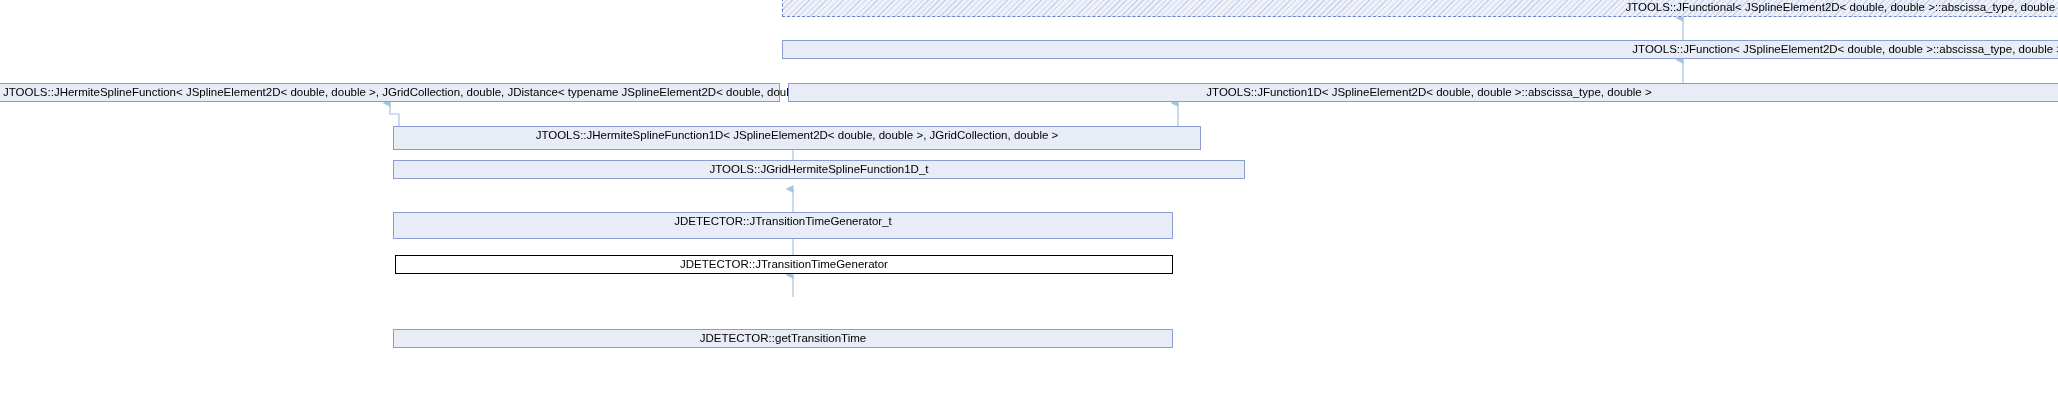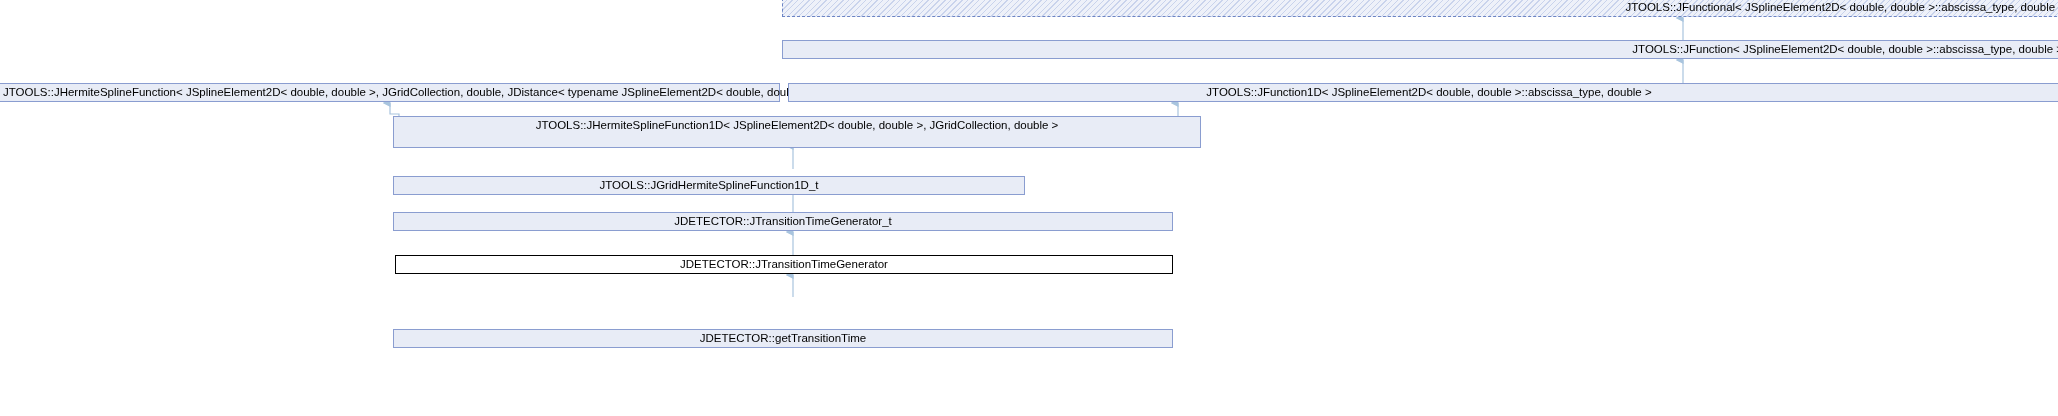--- a/index.html
+++ b/index.html
@@ -96,27 +96,27 @@
       </div>
       <div class="node align-right" style="left: 782px; top: 40px; width: 1288px; height: 19px;">
         <span class="lbl">JTOOLS::JFunction&lt; JSplineElement2D&lt; double, double &gt;::abscissa_type, double &gt;</span>
       </div>
       <div class="node align-right" style="left: -4px; top: 83px; width: 784px; height: 19px;">
         <span class="lbl">JTOOLS::JHermiteSplineFunction&lt; JSplineElement2D&lt; double, double &gt;, JGridCollection, double, JDistance&lt; typename JSplineElement2D&lt; double, double &gt;::abscissa_type &gt; &gt;</span>
       </div>
       <div class="node align-center" style="left: 788px; top: 83px; width: 1282px; height: 19px;">
         <span class="lbl">JTOOLS::JFunction1D&lt; JSplineElement2D&lt; double, double &gt;::abscissa_type, double &gt;</span>
       </div>
-      <div class="node align-center" style="left: 393px; top: 116px; width: 808px; height: 32px;">
+      <div class="node align-center" style="left: 393px; top: 126px; width: 808px; height: 24px;">
         <span class="lbl">JTOOLS::JHermiteSplineFunction1D&lt; JSplineElement2D&lt; double, double &gt;, JGridCollection, double &gt;</span>
       </div>
-      <div class="node align-center" style="left: 393px; top: 176px; width: 632px; height: 19px;">
+      <div class="node align-center" style="left: 393px; top: 160px; width: 852px; height: 19px;">
         <span class="lbl">JTOOLS::JGridHermiteSplineFunction1D_t</span>
       </div>
-      <div class="node align-center" style="left: 393px; top: 212px; width: 780px; height: 19px;">
+      <div class="node align-center" style="left: 393px; top: 212px; width: 780px; height: 27px;">
         <span class="lbl">JDETECTOR::JTransitionTimeGenerator_t</span>
       </div>
       <div class="node focal align-center" style="left: 395px; top: 255px; width: 778px; height: 19px;">
         <span class="lbl">JDETECTOR::JTransitionTimeGenerator</span>
       </div>
       <div class="node align-center" style="left: 393px; top: 297px; width: 780px; height: 19px; margin-top: 32px;">
         <span class="lbl">JDETECTOR::getTransitionTime</span>
       </div>
     </div>
 

